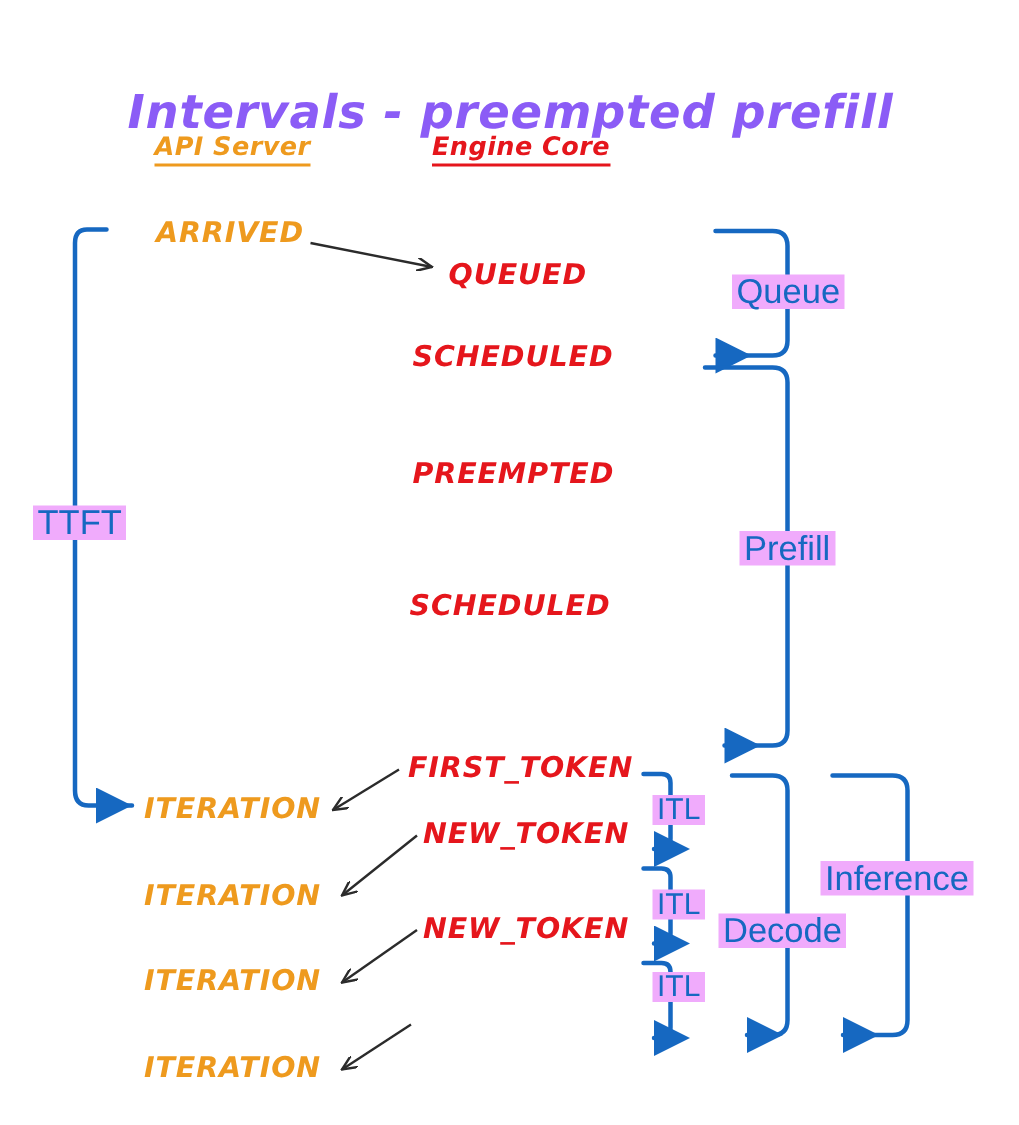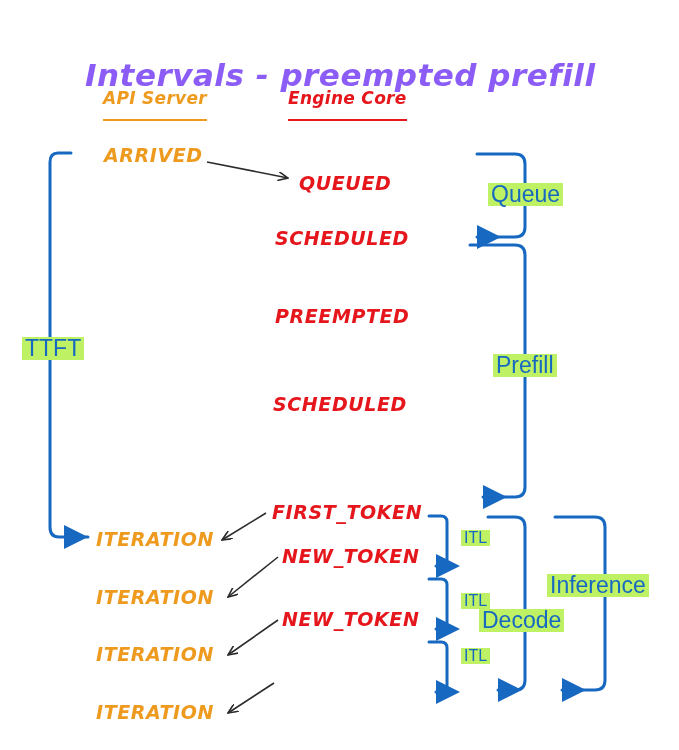--- a/index.html
+++ b/index.html
@@ -40,21 +40,21 @@
     color: #8b5cf6;
     letter-spacing: 0.5px;
     margin-top: 40px;
   }
   .colhead {
     font-family: "DejaVu Sans", sans-serif;
     font-style: italic;
     font-weight: bold;
     font-size: 17px;
     letter-spacing: 0.3px;
-    padding-bottom: 12px;
+    padding-bottom: 2px;
   }
   .colhead.api {
     color: #EE9A1E;
     border-bottom: 2px solid #EE9A1E;
   }
   .colhead.engine {
     color: #E5161C;
     border-bottom: 2px solid #E5161C;
   }
   .state {
@@ -66,25 +66,24 @@
   }
   .state.orange { color: #EE9A1E; }
   .state.red { color: #E5161C; }
   .blue-label {
     font-family: "Liberation Sans", sans-serif;
     font-size: 23px;
     color: #1668C1;
     font-weight: 400;
   }
   .blue-label.small {
-    font-size: 16px;
-    margin-left: 26px;
+    font-size: 20px;
   }
   .blue-label.bg {
-    background: #bef264;
+    background: #f0abfc;
     padding: 0 3px;
   }
 </style>
 </head>
 <body>
 
 <div id="canvas">
 
   <div class="txt title" style="left:85px; top:20px;">Intervals - preempted prefill</div>
 

